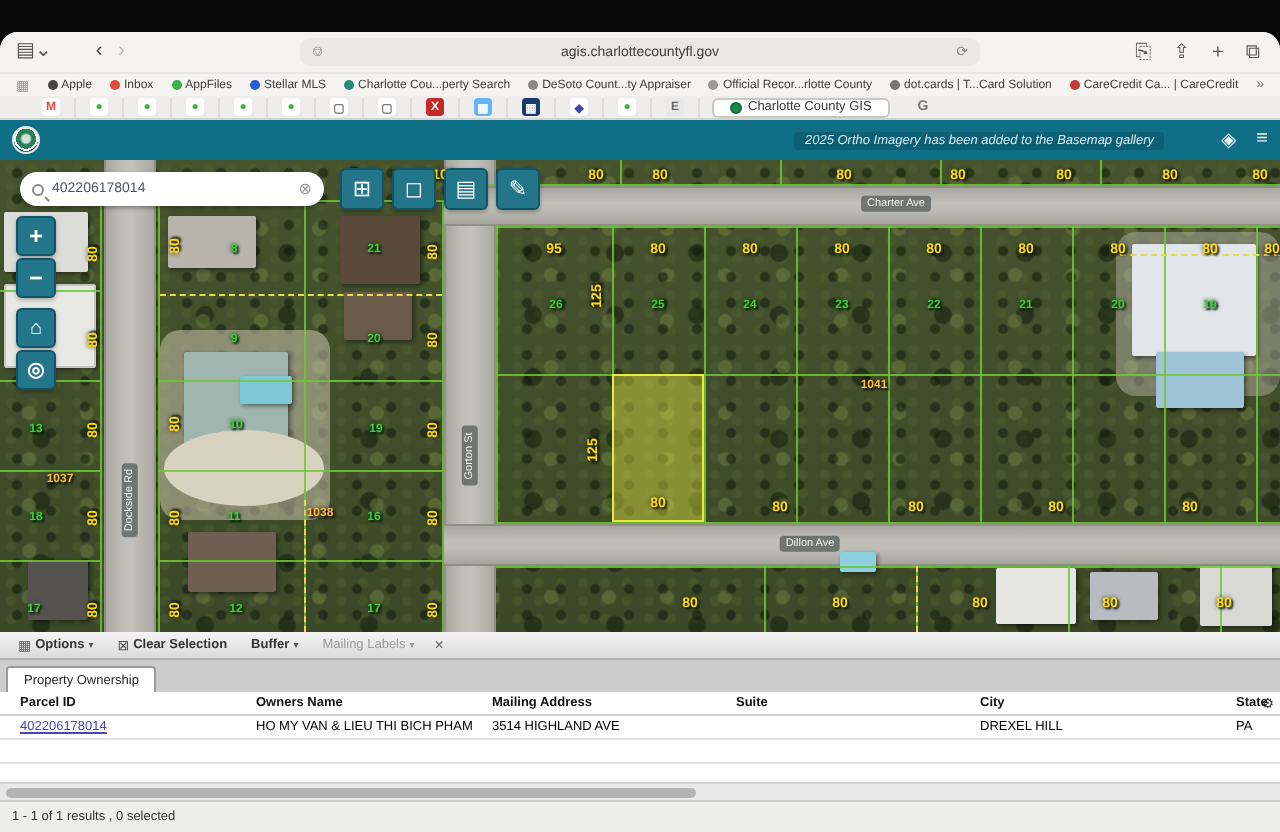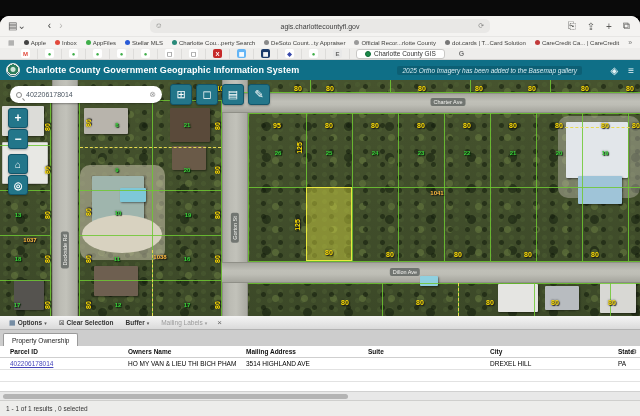--- a/index.html
+++ b/index.html
@@ -208,21 +208,20 @@
         </span>
       <span class="activetab">
         <span class="globe"></span>
         <span>Charlotte County GIS</span>
       </span>
       <span class="gtab">G</span>
     </div>
 
     <div class="gis-header">
       <span class="seal"></span>
-      <span class="gis-title">Charlotte County Government Geographic Information System</span>
       <span class="gis-note">2025 Ortho Imagery has been added to the Basemap gallery</span>
       <span class="gis-hicons">
         <span>◈</span>
         <span>≡</span>
       </span>
     </div>
 
     <div class="map">
 
       <div class="patch" style="left:80px;top:85px;width:85px;height:95px;background:rgba(214,206,184,.5);"></div>

